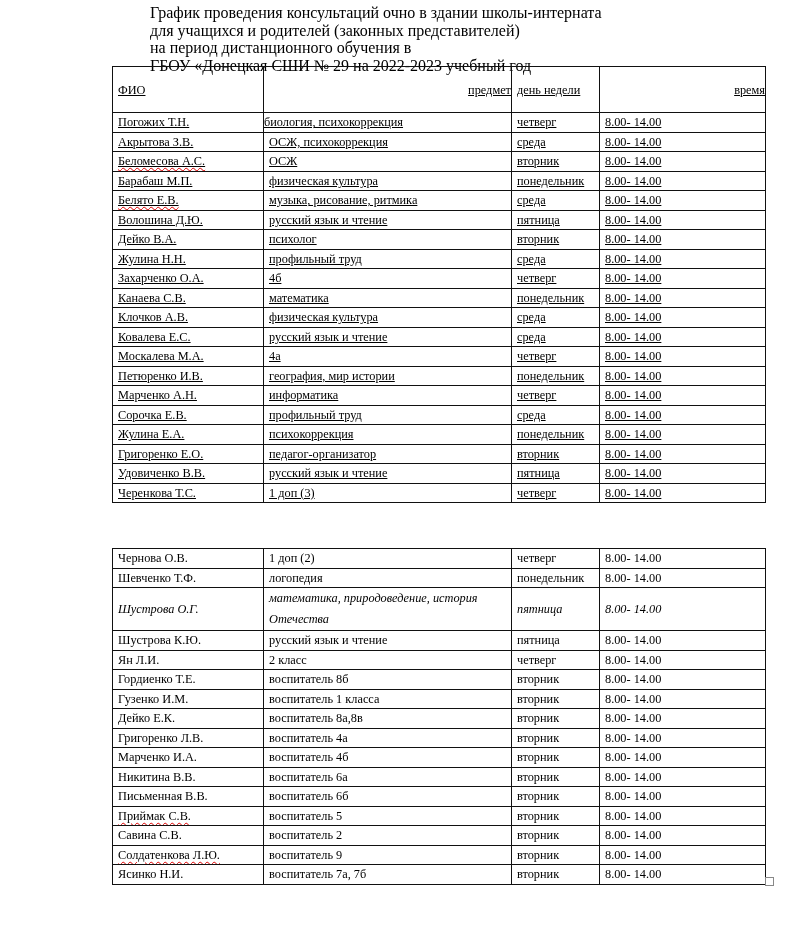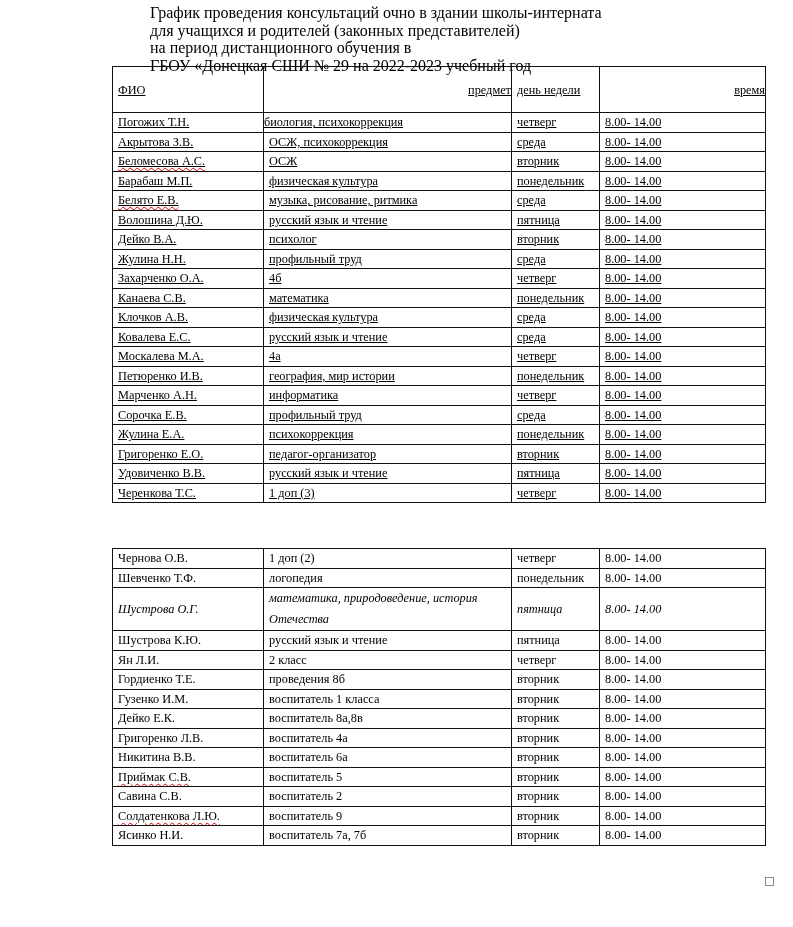--- a/index.html
+++ b/index.html
@@ -216,21 +216,21 @@
         <td><span>8.00- 14.00</span></td>
       </tr>
       <tr>
         <td><span>Ян Л.И.</span></td>
         <td><span>2 класс</span></td>
         <td><span>четверг</span></td>
         <td><span>8.00- 14.00</span></td>
       </tr>
       <tr>
         <td><span>Гордиенко Т.Е.</span></td>
-        <td><span>проведения 8б</span></td>
+        <td><span>воспитатель 8б</span></td>
         <td><span>вторник</span></td>
         <td><span>8.00- 14.00</span></td>
       </tr>
       <tr>
         <td><span>Гузенко И.М.</span></td>
         <td><span>воспитатель 1 класса</span></td>
         <td><span>вторник</span></td>
         <td><span>8.00- 14.00</span></td>
       </tr>
       <tr>
@@ -239,26 +239,38 @@
         <td><span>вторник</span></td>
         <td><span>8.00- 14.00</span></td>
       </tr>
       <tr>
         <td><span>Григоренко Л.В.</span></td>
         <td><span>воспитатель  4а</span></td>
         <td><span>вторник</span></td>
         <td><span>8.00- 14.00</span></td>
       </tr>
       <tr>
+        <td><span>Марченко И.А.</span></td>
+        <td><span>воспитатель  4б</span></td>
+        <td><span>вторник</span></td>
+        <td><span>8.00- 14.00</span></td>
+      </tr>
+      <tr>
         <td><span>Никитина В.В.</span></td>
         <td><span>воспитатель  6а</span></td>
         <td><span>вторник</span></td>
         <td><span>8.00- 14.00</span></td>
       </tr>
       <tr>
+        <td><span>Письменная В.В.</span></td>
+        <td><span>воспитатель 6б</span></td>
+        <td><span>вторник</span></td>
+        <td><span>8.00- 14.00</span></td>
+      </tr>
+      <tr>
         <td><span class="spell">Приймак С.В.</span></td>
         <td><span>воспитатель  5</span></td>
         <td><span>вторник</span></td>
         <td><span>8.00- 14.00</span></td>
       </tr>
       <tr>
         <td><span>Савина С.В.</span></td>
         <td><span>воспитатель  2</span></td>
         <td><span>вторник</span></td>
         <td><span>8.00- 14.00</span></td>

